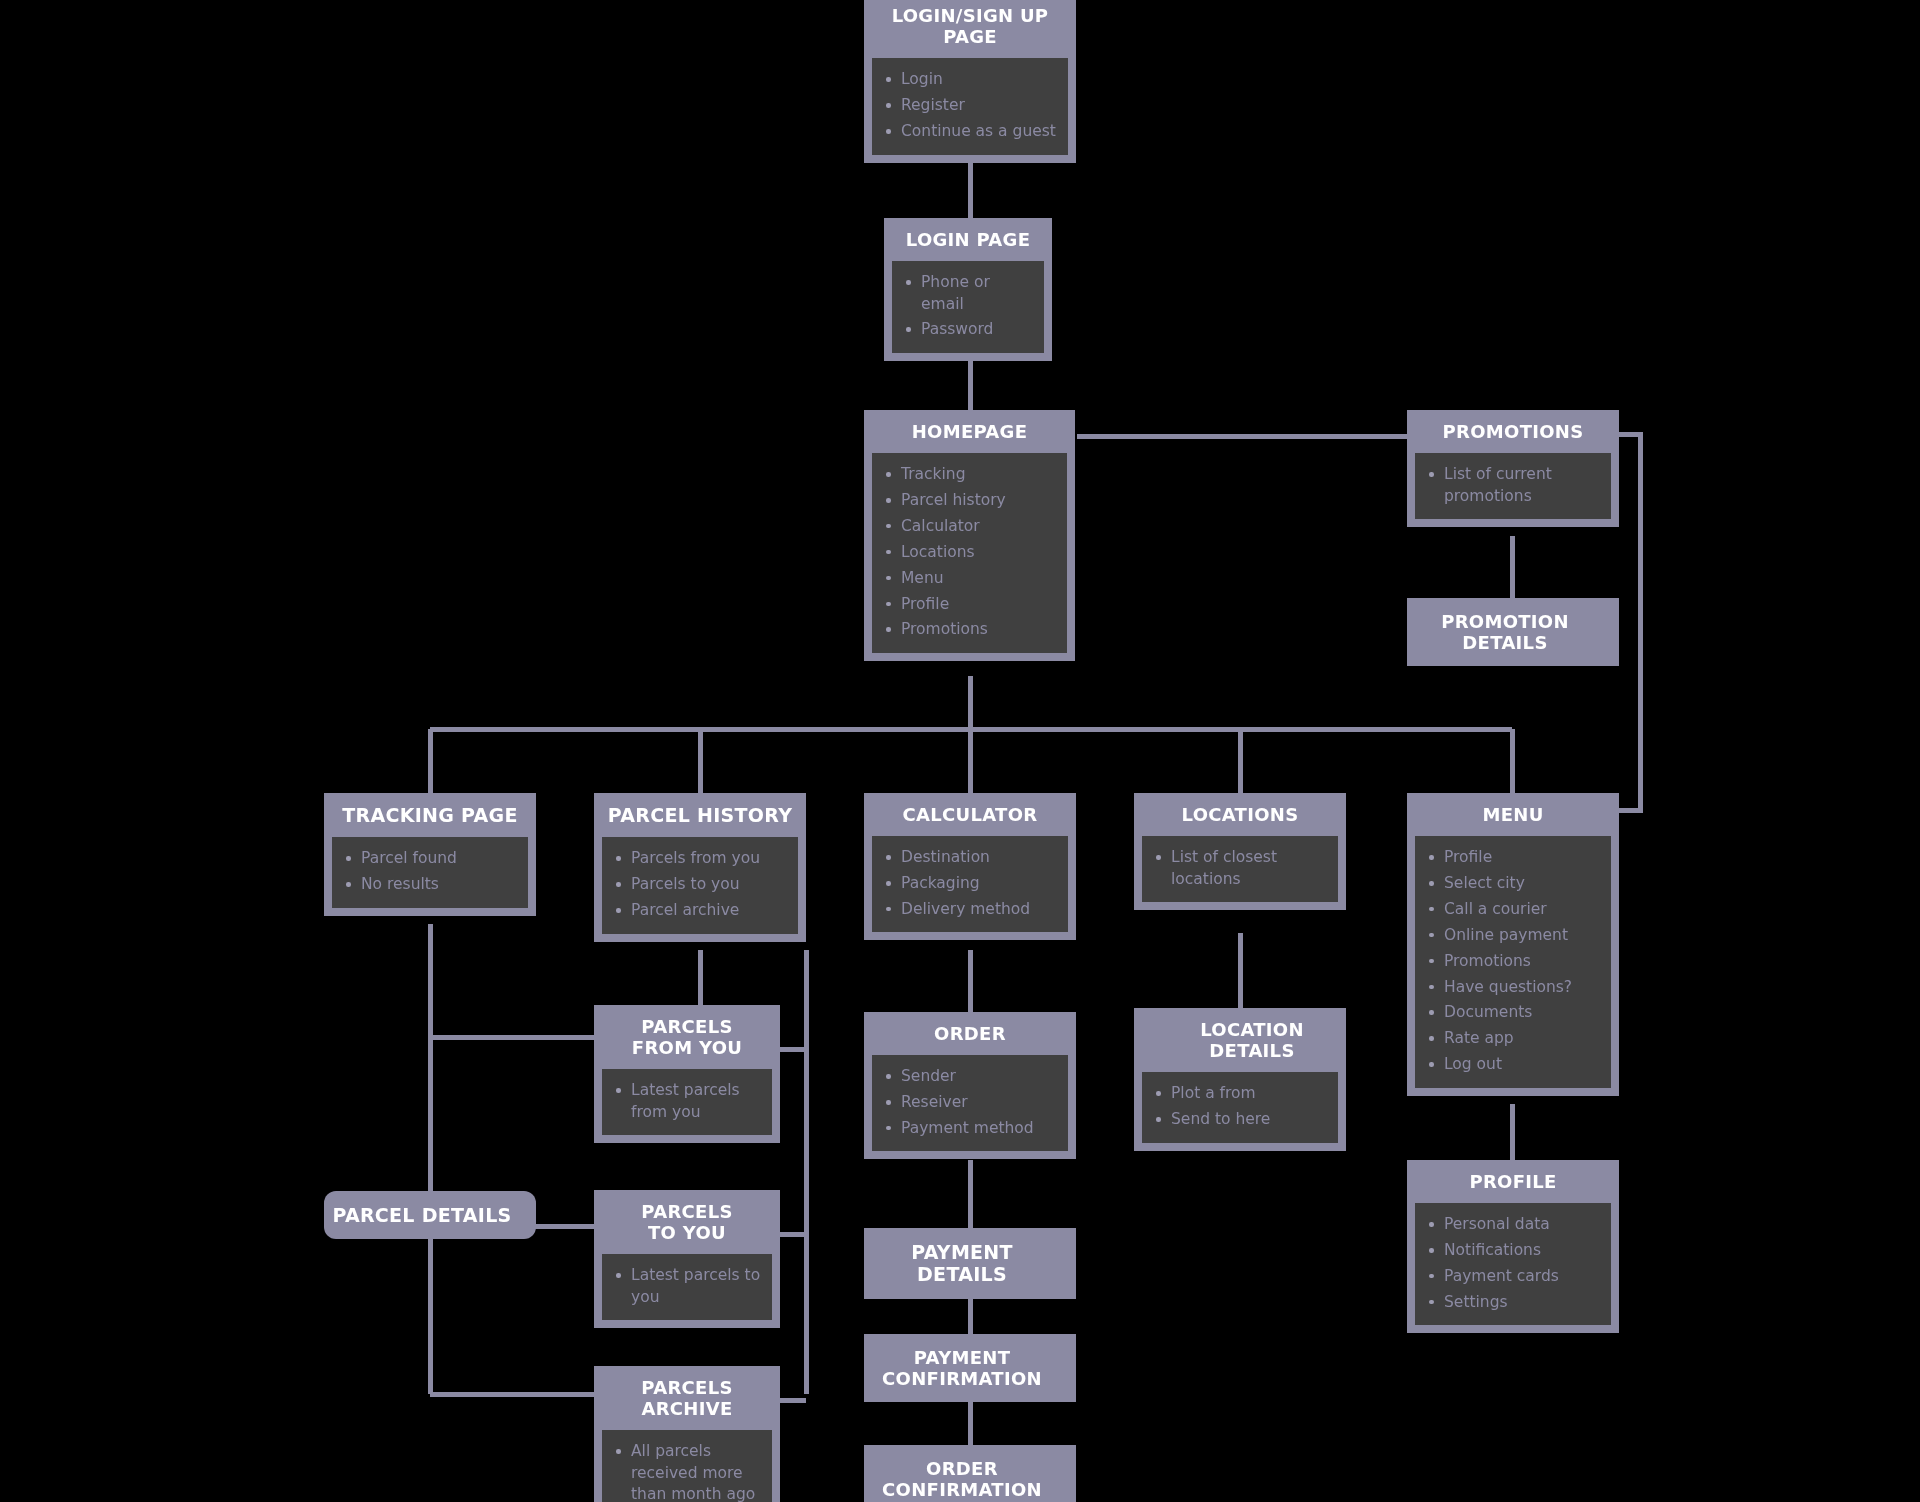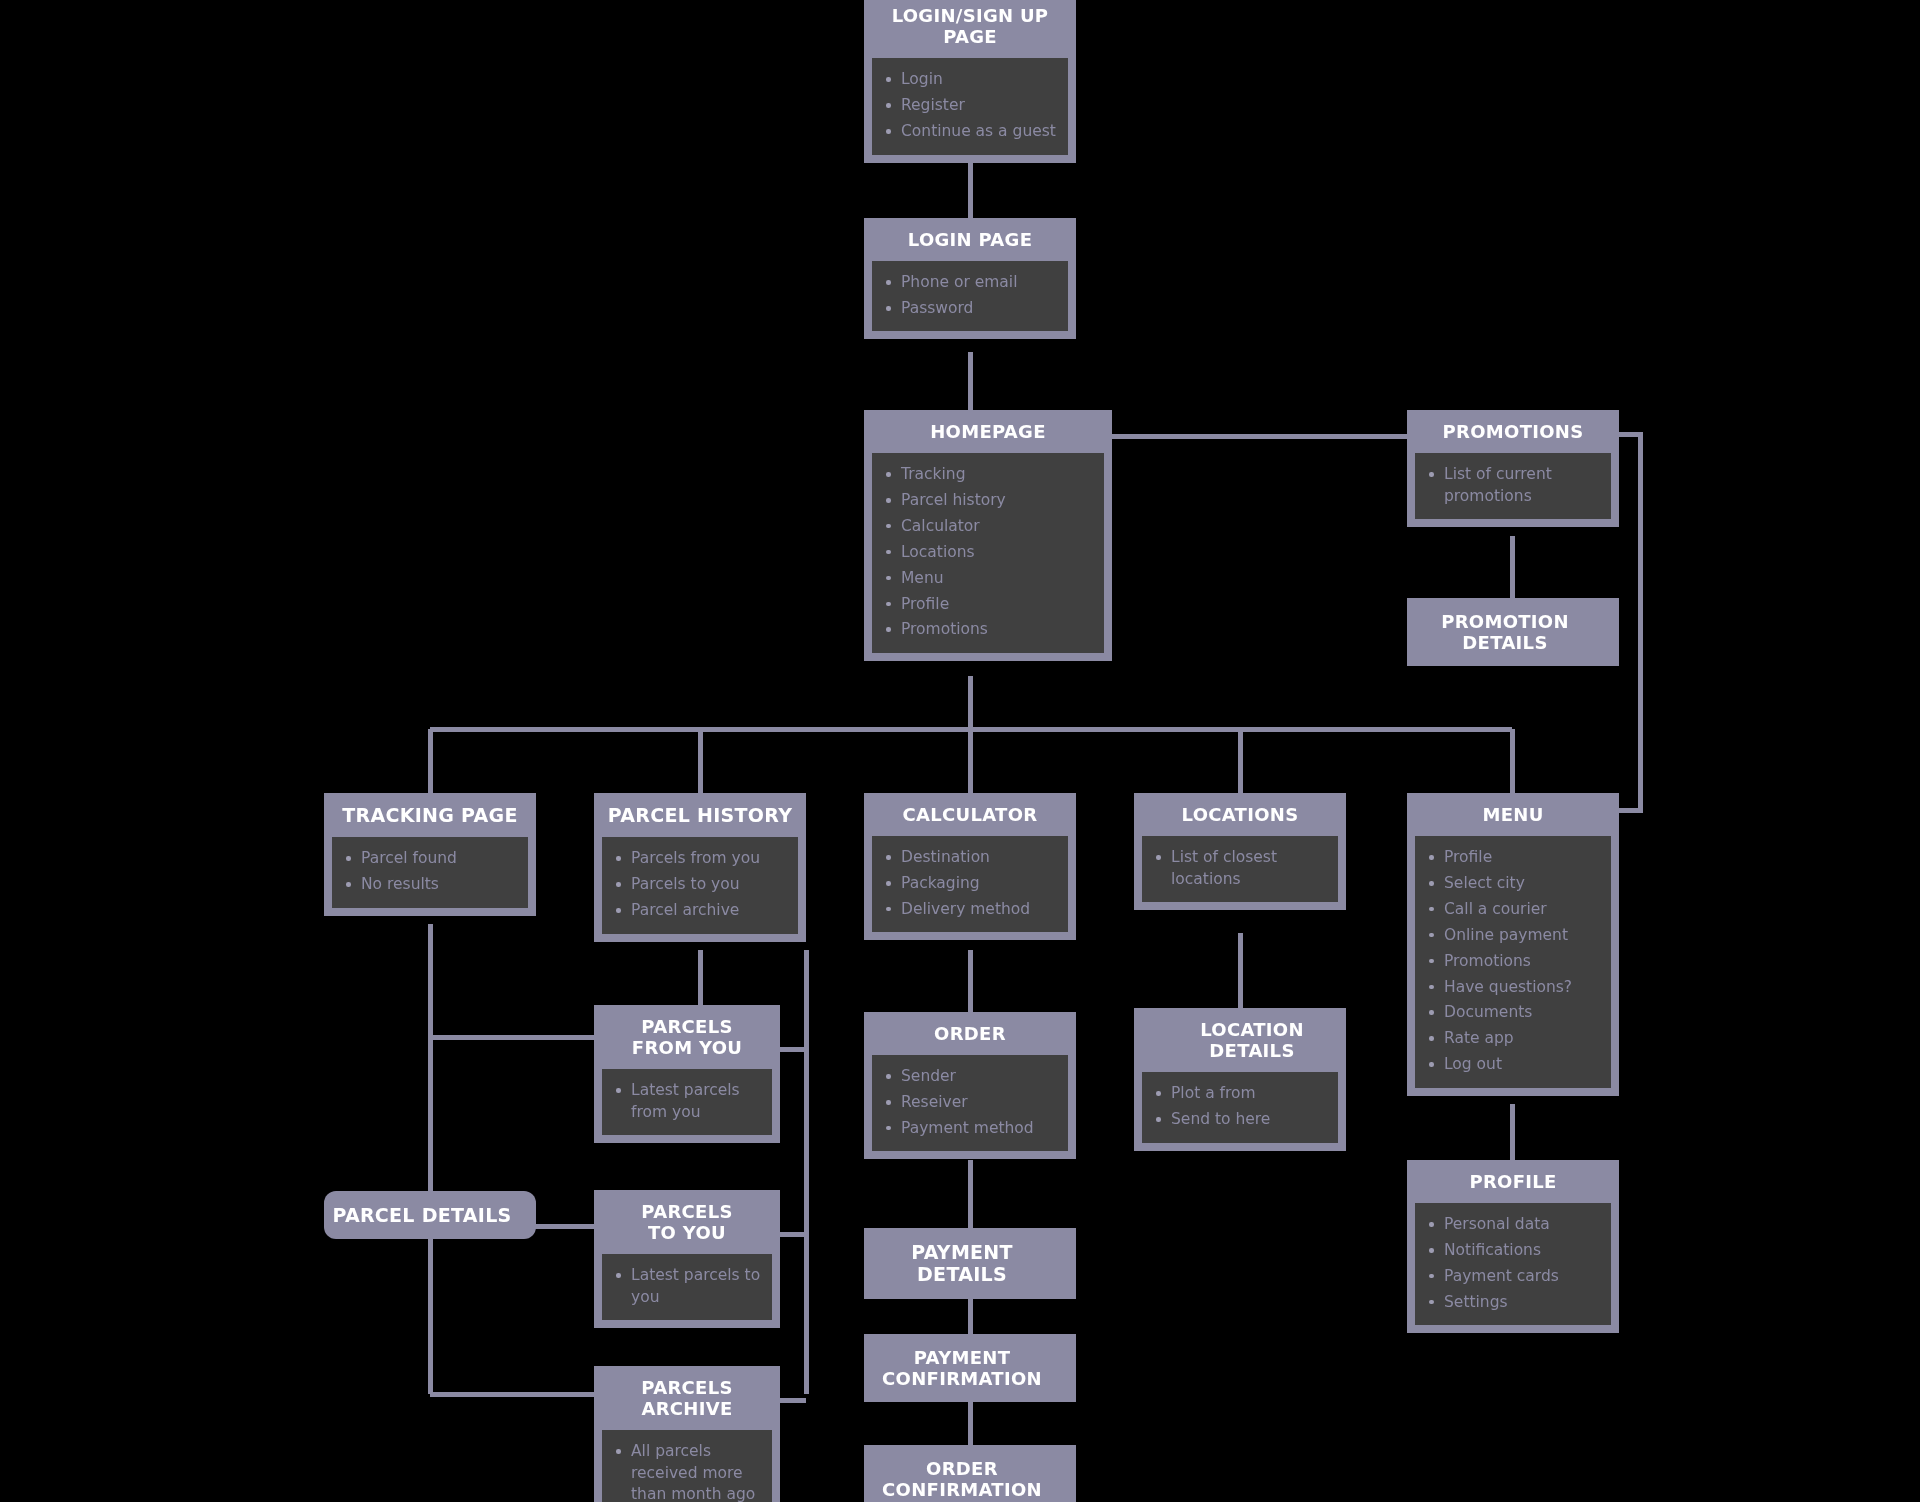--- a/index.html
+++ b/index.html
@@ -97,31 +97,31 @@
 PAGE</div>
     <div class="body">
       <ul>
         <li>Login</li>
         <li>Register</li>
         <li>Continue as a guest</li>
       </ul>
     </div>
   </div>
 
-  <div class="node" style="left:864px;top:218px;width:212px;">
+  <div class="node" style="left:884px;top:218px;width:168px;">
     <div class="hdr t20">LOGIN PAGE</div>
     <div class="body">
       <ul>
         <li>Phone or email</li>
         <li>Password</li>
       </ul>
     </div>
   </div>
 
-  <div class="node" style="left:864px;top:410px;width:248px;">
+  <div class="node" style="left:864px;top:410px;width:211px;">
     <div class="hdr t20">HOMEPAGE</div>
     <div class="body">
       <ul>
         <li>Tracking</li>
         <li>Parcel history</li>
         <li>Calculator</li>
         <li>Locations</li>
         <li>Menu</li>
         <li>Profile</li>
         <li>Promotions</li>

